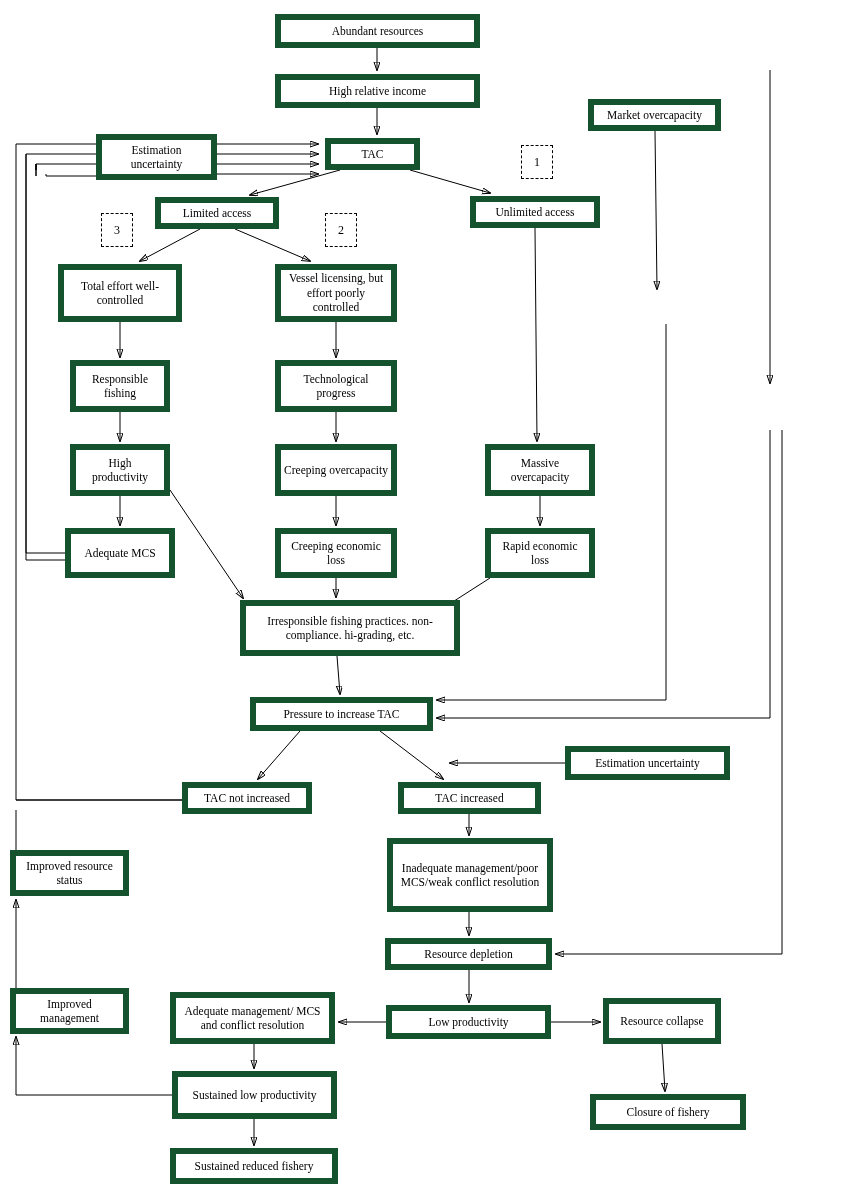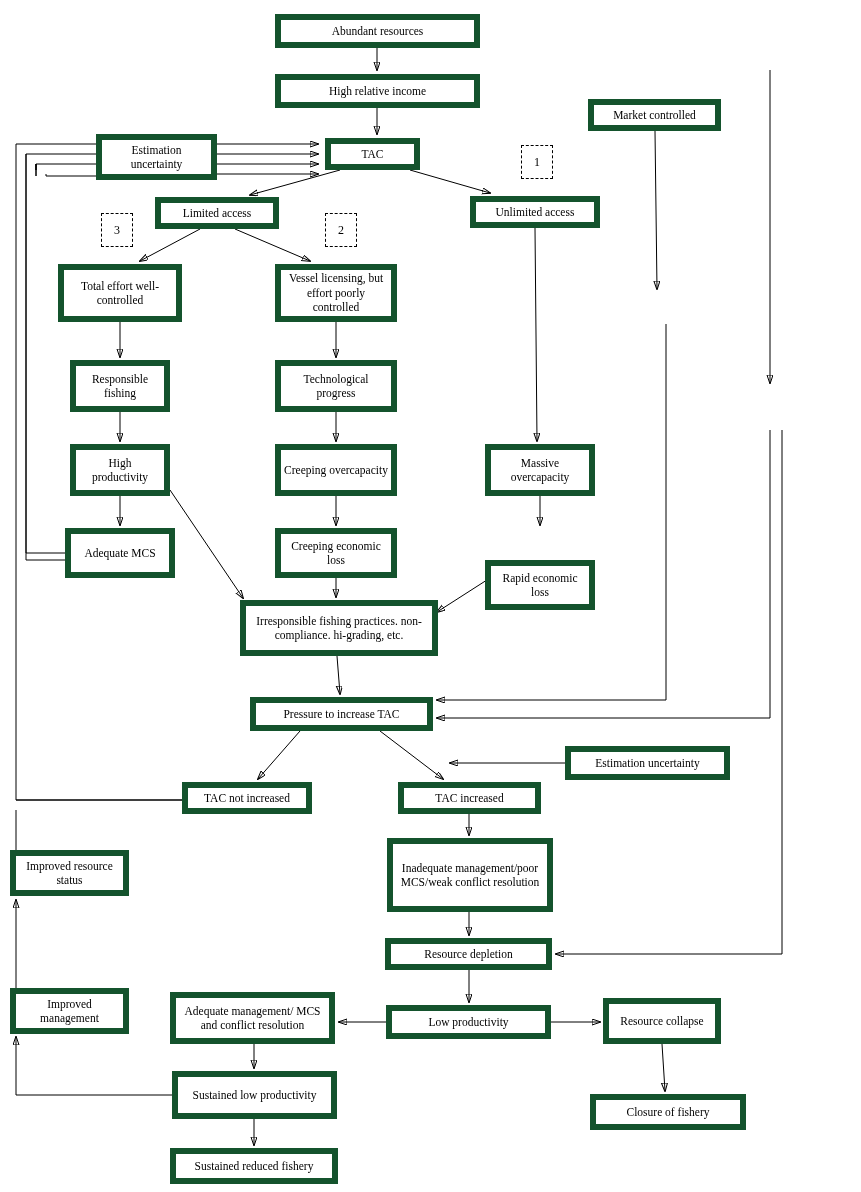--- a/index.html
+++ b/index.html
@@ -133,35 +133,35 @@
 
     <line x1="65" y1="553" x2="26" y2="553"></line>
     <polyline points="26,553 26,154"></polyline>
   </svg>
 
   <div id="nodes-host"></div>
 
 <div class="node" style="left: 275px; top: 14px; width: 205px; height: 34px;">Abundant resources</div>
     <div class="node" style="left: 275px; top: 74px; width: 205px; height: 34px;">High relative income</div>
     <div class="node" style="left: 325px; top: 138px; width: 95px; height: 32px;">TAC</div>
-    <div class="node" style="left: 588px; top: 99px; width: 133px; height: 32px;">Market controlled</div>
+    <div class="node" style="left: 588px; top: 99px; width: 133px; height: 32px;">Market overcapacity</div>
     <div class="node" style="left: 96px; top: 134px; width: 121px; height: 46px;">Estimation uncertainty</div>
     <div class="node" style="left: 155px; top: 197px; width: 124px; height: 32px;">Limited access</div>
     <div class="node" style="left: 470px; top: 196px; width: 130px; height: 32px;">Unlimited access</div>
     <div class="node" style="left: 58px; top: 264px; width: 124px; height: 58px;">Total effort well-controlled</div>
     <div class="node" style="left: 275px; top: 264px; width: 122px; height: 58px;">Vessel licensing, but effort poorly controlled</div>
     <div class="node" style="left: 275px; top: 360px; width: 122px; height: 52px;">Technological progress</div>
     <div class="node" style="left: 70px; top: 360px; width: 100px; height: 52px;">Responsible fishing</div>
     <div class="node" style="left: 70px; top: 444px; width: 100px; height: 52px;">High productivity</div>
     <div class="node" style="left: 275px; top: 444px; width: 122px; height: 52px;">Creeping overcapacity</div>
     <div class="node" style="left: 485px; top: 444px; width: 110px; height: 52px;">Massive overcapacity</div>
     <div class="node" style="left: 65px; top: 528px; width: 110px; height: 50px;">Adequate MCS</div>
     <div class="node" style="left: 275px; top: 528px; width: 122px; height: 50px;">Creeping economic loss</div>
-    <div class="node" style="left: 485px; top: 528px; width: 110px; height: 50px; margin-top: 32px;">Rapid economic loss</div>
-    <div class="node" style="left: 240px; top: 600px; width: 198px; height: 56px;">Irresponsible fishing practices. non-compliance. hi-grading, etc.</div>
+    <div class="node" style="left: 485px; top: 528px; width: 110px; height: 50px;">Rapid economic loss</div>
+    <div class="node" style="left: 240px; top: 600px; width: 220px; height: 56px;">Irresponsible fishing practices. non-compliance. hi-grading, etc.</div>
     <div class="node" style="left: 250px; top: 697px; width: 183px; height: 34px;">Pressure to increase TAC</div>
     <div class="node" style="left: 565px; top: 746px; width: 165px; height: 34px;">Estimation uncertainty</div>
     <div class="node" style="left: 182px; top: 782px; width: 130px; height: 32px;">TAC not increased</div>
     <div class="node" style="left: 398px; top: 782px; width: 143px; height: 32px;">TAC increased</div>
     <div class="node" style="left: 387px; top: 838px; width: 166px; height: 74px;">Inadequate management/poor MCS/weak conflict resolution</div>
     <div class="node" style="left: 385px; top: 938px; width: 167px; height: 32px;">Resource depletion</div>
     <div class="node" style="left: 10px; top: 850px; width: 119px; height: 46px;">Improved resource status</div>
     <div class="node" style="left: 10px; top: 988px; width: 119px; height: 46px;">Improved management</div>
     <div class="node" style="left: 170px; top: 992px; width: 165px; height: 52px;">Adequate management/ MCS and conflict resolution</div>
     <div class="node" style="left: 386px; top: 1005px; width: 165px; height: 34px;">Low productivity</div>

